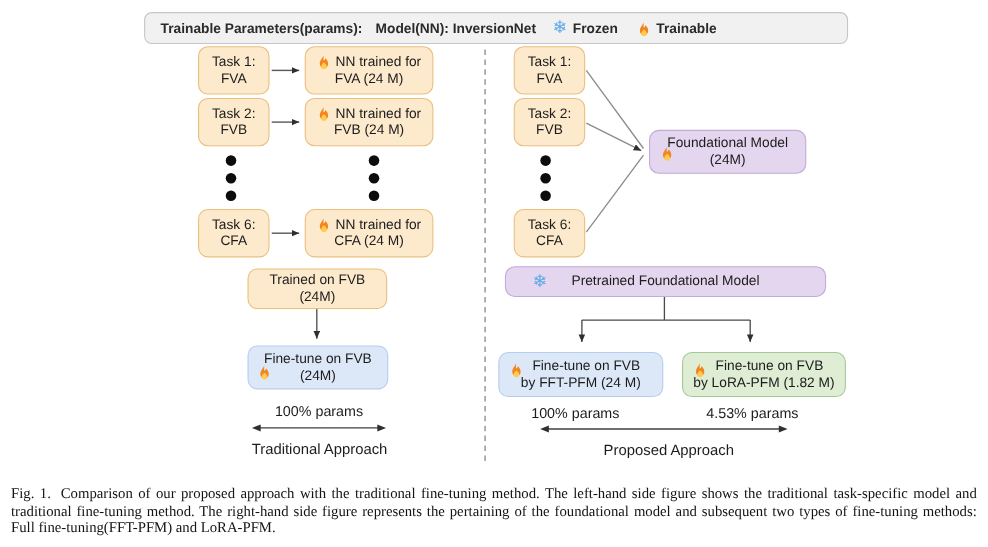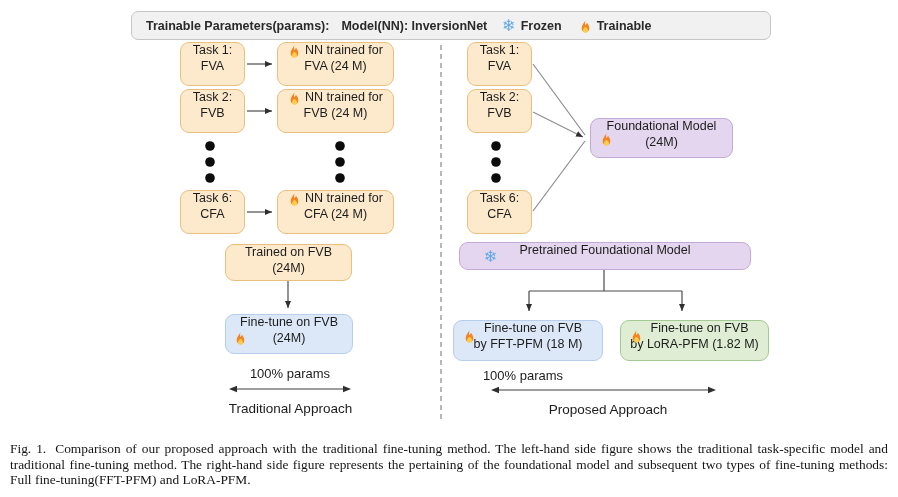--- a/index.html
+++ b/index.html
@@ -1,20 +1,20 @@
 <!DOCTYPE html>
 <html><head>
 <meta charset="utf-8">
 <style>
   html,body{margin:0;padding:0;background:#ffffff;}
   .page{position:relative;width:898px;height:497px;background:#fff;overflow:hidden;
         font-family:"Liberation Sans","DejaVu Sans",sans-serif;color:#1c1c1c;}
   .overlay{position:absolute;left:0;top:0;width:898px;height:497px;z-index:1;}
   .box{position:absolute;z-index:2;border-radius:9px;box-sizing:border-box;
-       display:flex;flex-direction:column;align-items:center;
+       display:flex;flex-direction:column;align-items:center;justify-content:center;
        font-size:12.5px;line-height:1.24;text-align:center;color:#1c1c1c;}
   .orange{background:#fdeacd;border:1.6px solid #eabf7d;}
   .blue{background:#dce8f8;border:1.6px solid #b6cdec;}
   .purple{background:#e4d6ee;border:1.6px solid #c2abd6;}
   .green{background:#dfedd5;border:1.6px solid #a3ca92;}
   .l1{display:flex;align-items:center;justify-content:center;gap:4px;white-space:nowrap;}
   .flame{width:13px;height:16px;flex:0 0 auto;}
   .flame-abs{position:absolute;}
   .snow{color:#5fa8e6;font-size:16px;line-height:1;}
   .legend-bar{position:absolute;z-index:2;left:131px;top:11px;width:640px;height:29px;
@@ -180,31 +180,32 @@
     <span class="snow flame-abs" style="left:24px;top:6px;">❄</span>
     <div>Pretrained Foundational Model</div>
   </div>
 
   <div class="box blue" style="left:453px;top:320px;width:150px;height:41px;">
     <svg class="flame flame-abs" viewBox="0 0 24 28" style="left:9px;top:7px;">
         <path d="M12 1 C12.5 6 5 10.5 5 18 a7 7 0 0 0 14 0 C19 13.5 16.5 10.5 14.5 8 C14.2 10.2 13 11.8 11.3 12.3 C11.2 9 11.2 5 12 1 Z" fill="#f4841f"></path>
         <path d="M12 27 a4.6 4.6 0 0 0 4.6-4.6 C16.6 19.5 14.2 17.3 12 15.6 C9.8 17.3 7.4 19.5 7.4 22.4 A4.6 4.6 0 0 0 12 27 Z" fill="#ffcc4d"></path>
       </svg>
     <div style="padding-left:10px;">Fine-tune on FVB</div>
-    <div>by FFT-PFM (18 M)</div>
+    <div>by FFT-PFM (24 M)</div>
   </div>
   <div class="box green" style="left:620px;top:320px;width:149px;height:41px;">
     <svg class="flame flame-abs" viewBox="0 0 24 28" style="left:9px;top:7px;">
         <path d="M12 1 C12.5 6 5 10.5 5 18 a7 7 0 0 0 14 0 C19 13.5 16.5 10.5 14.5 8 C14.2 10.2 13 11.8 11.3 12.3 C11.2 9 11.2 5 12 1 Z" fill="#f4841f"></path>
         <path d="M12 27 a4.6 4.6 0 0 0 4.6-4.6 C16.6 19.5 14.2 17.3 12 15.6 C9.8 17.3 7.4 19.5 7.4 22.4 A4.6 4.6 0 0 0 12 27 Z" fill="#ffcc4d"></path>
       </svg>
     <div style="padding-left:10px;">Fine-tune on FVB</div>
     <div>by LoRA-PFM (1.82 M)</div>
   </div>
 
   <div class="note" style="left:453px;top:368px;width:140px;">100% params</div>
+  <div class="note" style="left:614px;top:368px;width:140px;">4.53% params</div>
   <div class="approach" style="left:520px;top:402px;width:176px;">Proposed Approach</div>
 
   <div class="caption">
     <span class="fig-label">Fig. 1.</span><span>Comparison of our proposed approach with the traditional fine-tuning method. The left-hand side figure shows the traditional task-specific model and traditional fine-tuning method. The right-hand side figure represents the pertaining of the foundational model and subsequent two types of fine-tuning methods: Full fine-tuning(FFT-PFM) and LoRA-PFM.</span>
   </div>
 
 </div>
 
 </body></html>

